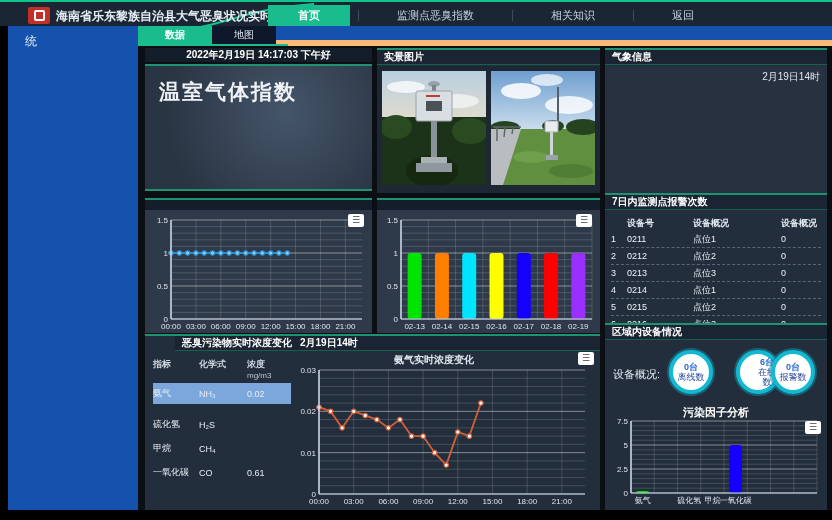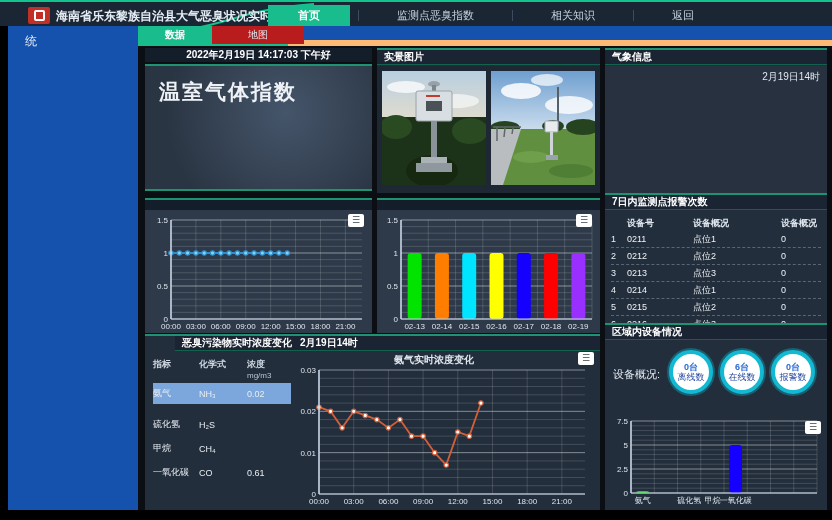--- a/index.html
+++ b/index.html
@@ -13,21 +13,21 @@
   #app-title { position:absolute; left:56px; top:6px; font-size:12px; font-weight:bold; color:#e6edf4; }
   #navmenu { position:absolute; left:268px; top:2px; height:22px; display:flex; align-items:center; }
   .nav-item { color:#c7d2df; font-size:11px; padding:3px 30px; cursor:pointer;text-align:center; }
   .nav-item.active { background:#19bd8d; color:#fff; font-weight:bold; }
   .nav-sep { width:1px; height:11px; background:#3c4c60; margin:0 8px; }
 
   
   #tabrow { position:absolute; left:138px; top:26px; width:694px; height:20px; background:#1452ad; border-bottom:6px solid #fdba74; }
   .tab { position:absolute; top:0; height:18px; line-height:18px; text-align:center; font-size:10px; color:#dfe7ef; cursor:pointer; }
   #tab-data { left:0; width:74px; background:#19bd8d; color:#fff; font-weight:bold; }
-  #tab-map  { left:74px; width:92px; background:#b91c1c; }
+  #tab-map  { left:74px; width:64px; background:#0f172a; }
   #tab-underline { position:absolute; left:0; top:18px; width:150px; height:2px; background:#19bd8d; }
 
   
   #sidebar { position:absolute; left:8px; top:26px; width:130px; height:484px; background:#1452ad; }
   #sidebar .ovf { padding:7px 0 0 17px; font-size:12px; color:#eaf0f7; }
 
   
   #main { position:absolute; left:138px; top:46px; width:694px; height:464px; background:#0b0e13; }
   .panel { position:absolute; background:#232e3c; border-top:2px solid #1d9371; }
   .panel-h { height:15px; background:#1a2432; border-bottom:1px solid #14624e; color:#fff;
@@ -431,28 +431,29 @@
         </svg></div>
   </div>
 
   <div class="panel" id="p-devices">
     <div class="panel-h">区域内设备情况</div>
     <div id="dev-label">设备概况:</div>
     <div class="circle" style="left:64px;">
       <div class="c-count">0台</div>
       <div class="c-label">离线数</div>
     </div>
-    <div class="circle" style="left:115px;">
+    <div class="circle" style="left:131px;padding-left:18px;">
       <div class="c-count">6台</div>
       <div class="c-label">在线数</div>
     </div>
     <div class="circle" style="left:166px;">
       <div class="c-count">0台</div>
       <div class="c-label">报警数</div>
     </div>
+    <div id="pollution-title">污染因子分析</div>
     <div class="tbx" style="top:96px; right:6px;"></div>
     <div id="chart-pollution"><svg width="214" height="86">
           <line x1="22" y1="74" x2="208" y2="74" stroke="rgba(255,255,255,.5)" stroke-width="0.9"></line>
           <line x1="22" y1="69.2" x2="208" y2="69.2" stroke="rgba(255,255,255,.25)" stroke-width="0.6"></line>
           <line x1="22" y1="64.4" x2="208" y2="64.4" stroke="rgba(255,255,255,.25)" stroke-width="0.6"></line>
           <line x1="22" y1="59.6" x2="208" y2="59.6" stroke="rgba(255,255,255,.25)" stroke-width="0.6"></line>
           <line x1="22" y1="54.8" x2="208" y2="54.8" stroke="rgba(255,255,255,.25)" stroke-width="0.6"></line>
           <line x1="22" y1="50" x2="208" y2="50" stroke="rgba(255,255,255,.5)" stroke-width="0.9"></line>
           <line x1="22" y1="45.2" x2="208" y2="45.2" stroke="rgba(255,255,255,.25)" stroke-width="0.6"></line>
           <line x1="22" y1="40.4" x2="208" y2="40.4" stroke="rgba(255,255,255,.25)" stroke-width="0.6"></line>

